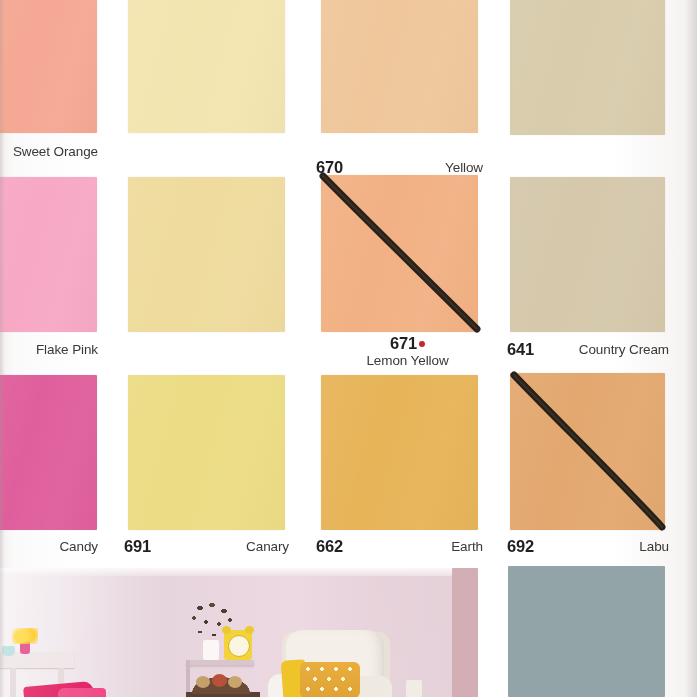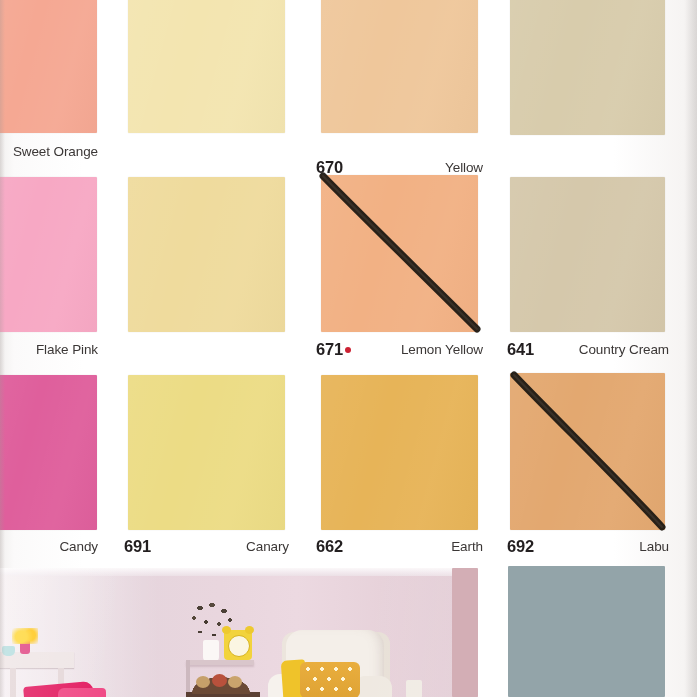--- a/index.html
+++ b/index.html
@@ -461,21 +461,21 @@
       <div class="chip" style="background:#efdb9d;"></div>
     </div>
 
     <div class="swatch-cell" style="left:321px;top:175px;width:157px;height:157px;">
       <div class="chip" style="background:#f2b184;"></div>
       <svg class="marker" viewBox="0 0 157 157" preserveAspectRatio="none">
         <path d="M2,1 C40,40 110,108 156,154" stroke="#1a1510" stroke-width="7" fill="none" stroke-linecap="round" opacity="0.93"></path>
         <path d="M2,1 C40,40 110,108 156,154" stroke="#5a5048" stroke-width="2" fill="none" stroke-linecap="round" opacity="0.35"></path>
       </svg>
     </div>
-    <div class="label-row" style="left:316px;top:334px;width:167px;">
+    <div class="label-row" style="left:324px;top:334px;width:167px;flex-direction:column;">
       <span class="code">
         <span>671</span>
           <span class="dot" style="background:#cc2233;"></span>
       </span>
       <span class="name">Lemon Yellow</span>
     </div>
 
     <div class="swatch-cell" style="left:510px;top:177px;width:155px;height:155px;">
       <div class="chip" style="background:#d5c8ab;"></div>
     </div>

